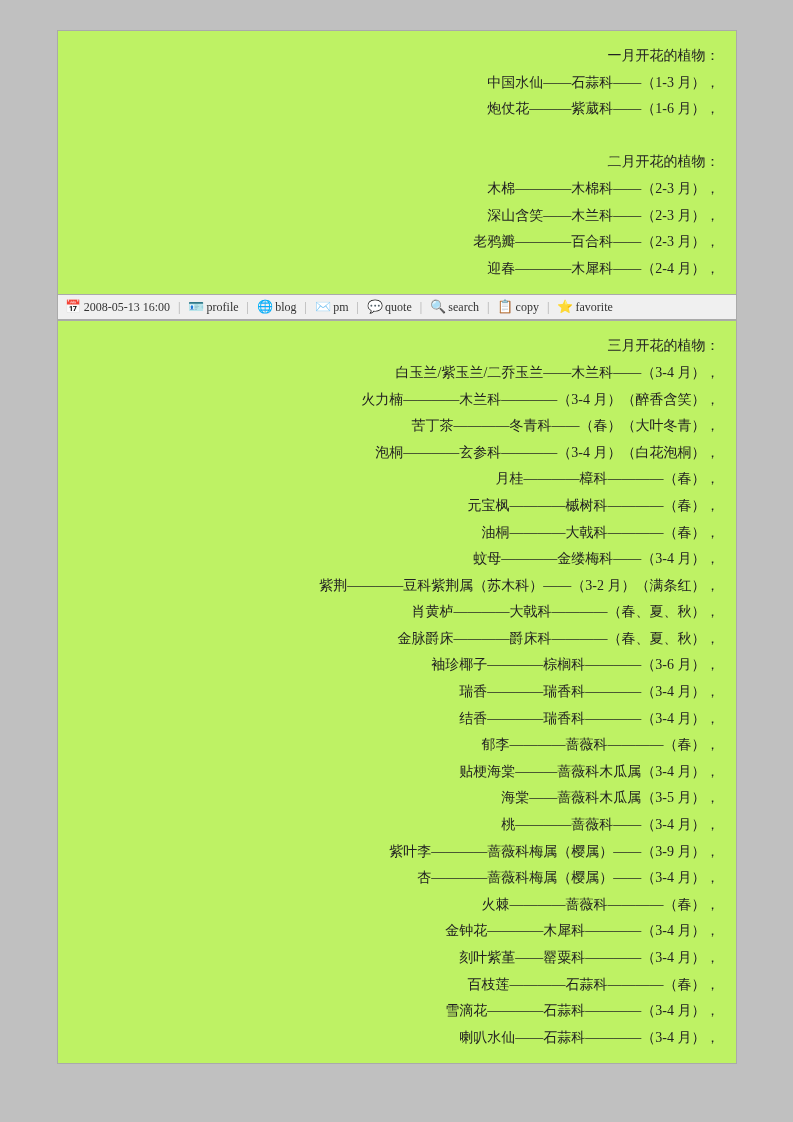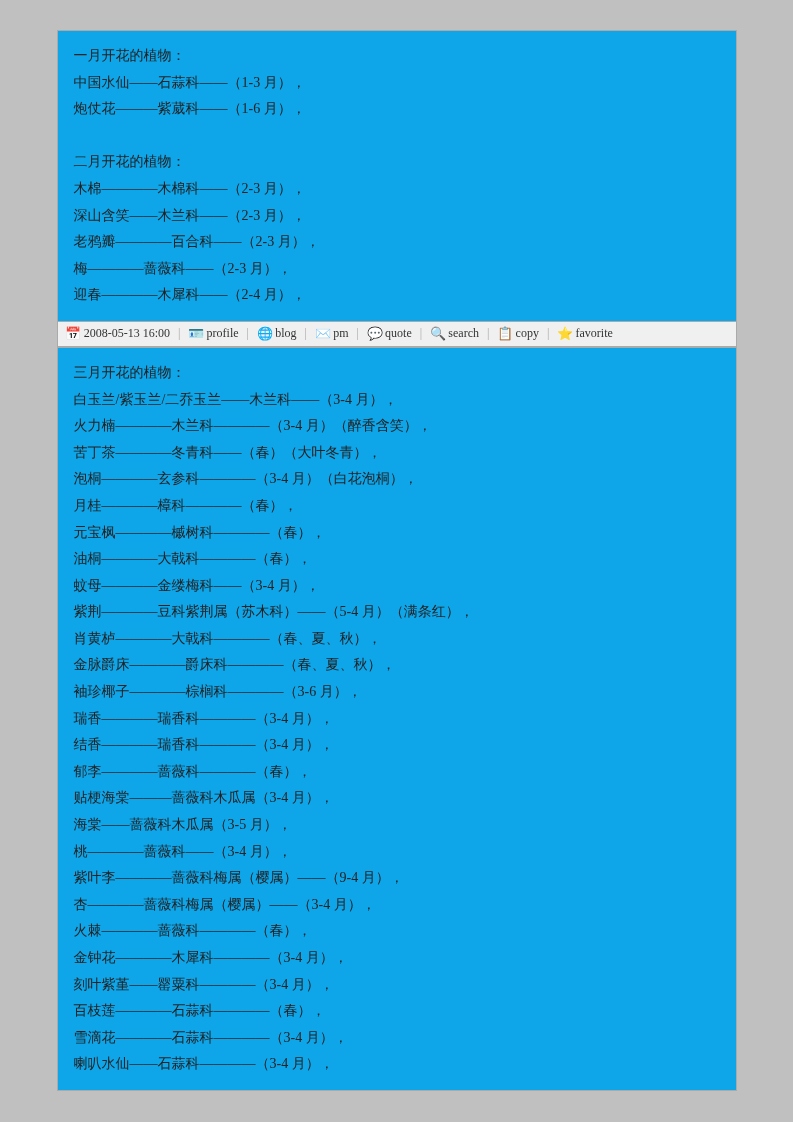--- a/index.html
+++ b/index.html
@@ -16,23 +16,24 @@
       padding: 30px 0;
     }
     .page-container {
       width: 680px;
       background: #fff;
       display: flex;
       flex-direction: column;
     }
     .section-box {
       border: 1px solid #aaa;
-      background: #0ea5e9;
+      background: #bef264;
       padding: 12px 16px;
       line-height: 1.9;
+      text-align: right;
     }
     .toolbar {
       border: 1px solid #aaa;
       border-top: none;
       background: #f0f0f0;
       padding: 4px 8px;
       display: flex;
       align-items: center;
       gap: 8px;
       font-size: 12px;
@@ -61,21 +62,20 @@
 
   <div class="section-box" id="section1-content">
   <p>一月开花的植物：</p>
       <p>中国水仙——石蒜科——（1-3 月），</p>
       <p>炮仗花———紫葳科——（1-6 月），</p>
       <p>&nbsp;</p>
       <p>二月开花的植物：</p>
       <p>木棉————木棉科——（2-3 月），</p>
       <p>深山含笑——木兰科——（2-3 月），</p>
       <p>老鸦瓣————百合科——（2-3 月），</p>
-      <p>梅————蔷薇科——（2-3 月），</p>
       <p>迎春————木犀科——（2-4 月），</p>
     </div>
 
   <div class="toolbar">
     <span class="toolbar-item">
       <span class="toolbar-icon">📅</span>
       <span>2008-05-13 16:00</span>
     </span>
     <span class="sep">|</span>
     <a class="toolbar-item">
@@ -117,31 +117,31 @@
   <div class="section-box" id="section2-content">
   <p>三月开花的植物：</p>
       <p>白玉兰/紫玉兰/二乔玉兰——木兰科——（3-4 月），</p>
       <p>火力楠————木兰科————（3-4 月）（醉香含笑），</p>
       <p>苦丁茶————冬青科——（春）（大叶冬青），</p>
       <p>泡桐————玄参科————（3-4 月）（白花泡桐），</p>
       <p>月桂————樟科————（春），</p>
       <p>元宝枫————槭树科————（春），</p>
       <p>油桐————大戟科————（春），</p>
       <p>蚊母————金缕梅科——（3-4 月），</p>
-      <p>紫荆————豆科紫荆属（苏木科）——（5-4 月）（满条红），</p>
+      <p>紫荆————豆科紫荆属（苏木科）——（3-2 月）（满条红），</p>
       <p>肖黄栌————大戟科————（春、夏、秋），</p>
       <p>金脉爵床————爵床科————（春、夏、秋），</p>
       <p>袖珍椰子————棕榈科————（3-6 月），</p>
       <p>瑞香————瑞香科————（3-4 月），</p>
       <p>结香————瑞香科————（3-4 月），</p>
       <p>郁李————蔷薇科————（春），</p>
       <p>贴梗海棠———蔷薇科木瓜属（3-4 月），</p>
       <p>海棠——蔷薇科木瓜属（3-5 月），</p>
       <p>桃————蔷薇科——（3-4 月），</p>
-      <p>紫叶李————蔷薇科梅属（樱属）——（9-4 月），</p>
+      <p>紫叶李————蔷薇科梅属（樱属）——（3-9 月），</p>
       <p>杏————蔷薇科梅属（樱属）——（3-4 月），</p>
       <p>火棘————蔷薇科————（春），</p>
       <p>金钟花————木犀科————（3-4 月），</p>
       <p>刻叶紫堇——罂粟科————（3-4 月），</p>
       <p>百枝莲————石蒜科————（春），</p>
       <p>雪滴花————石蒜科————（3-4 月），</p>
       <p>喇叭水仙——石蒜科————（3-4 月），</p>
     </div>
 </div>
 

